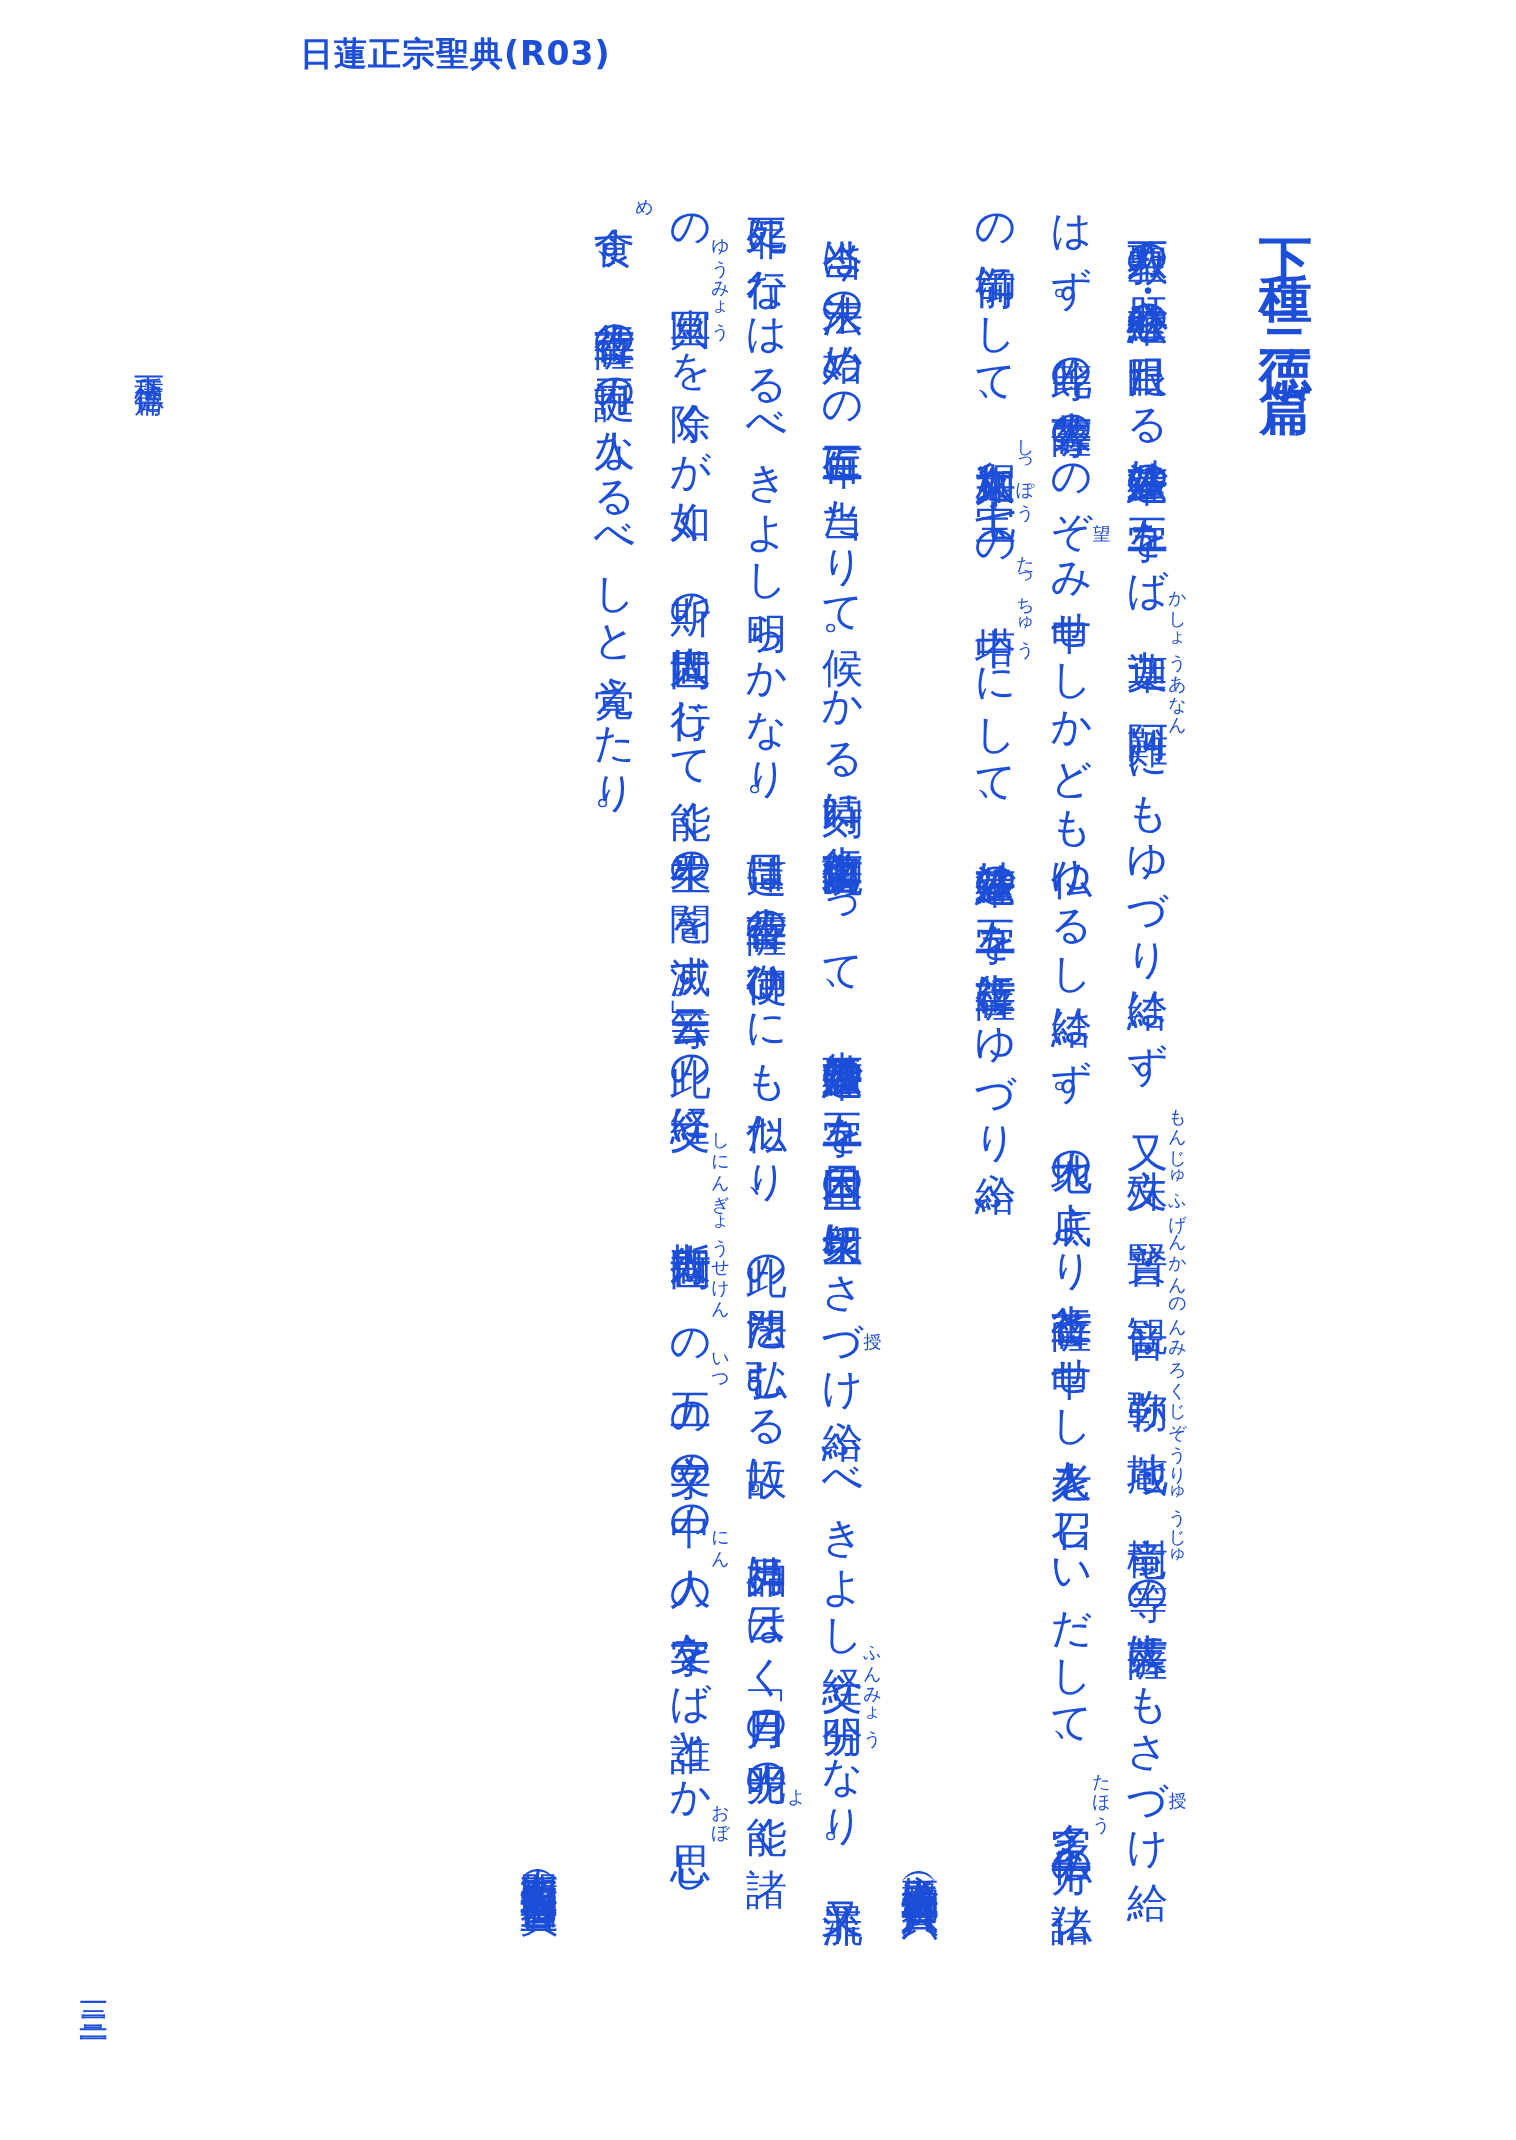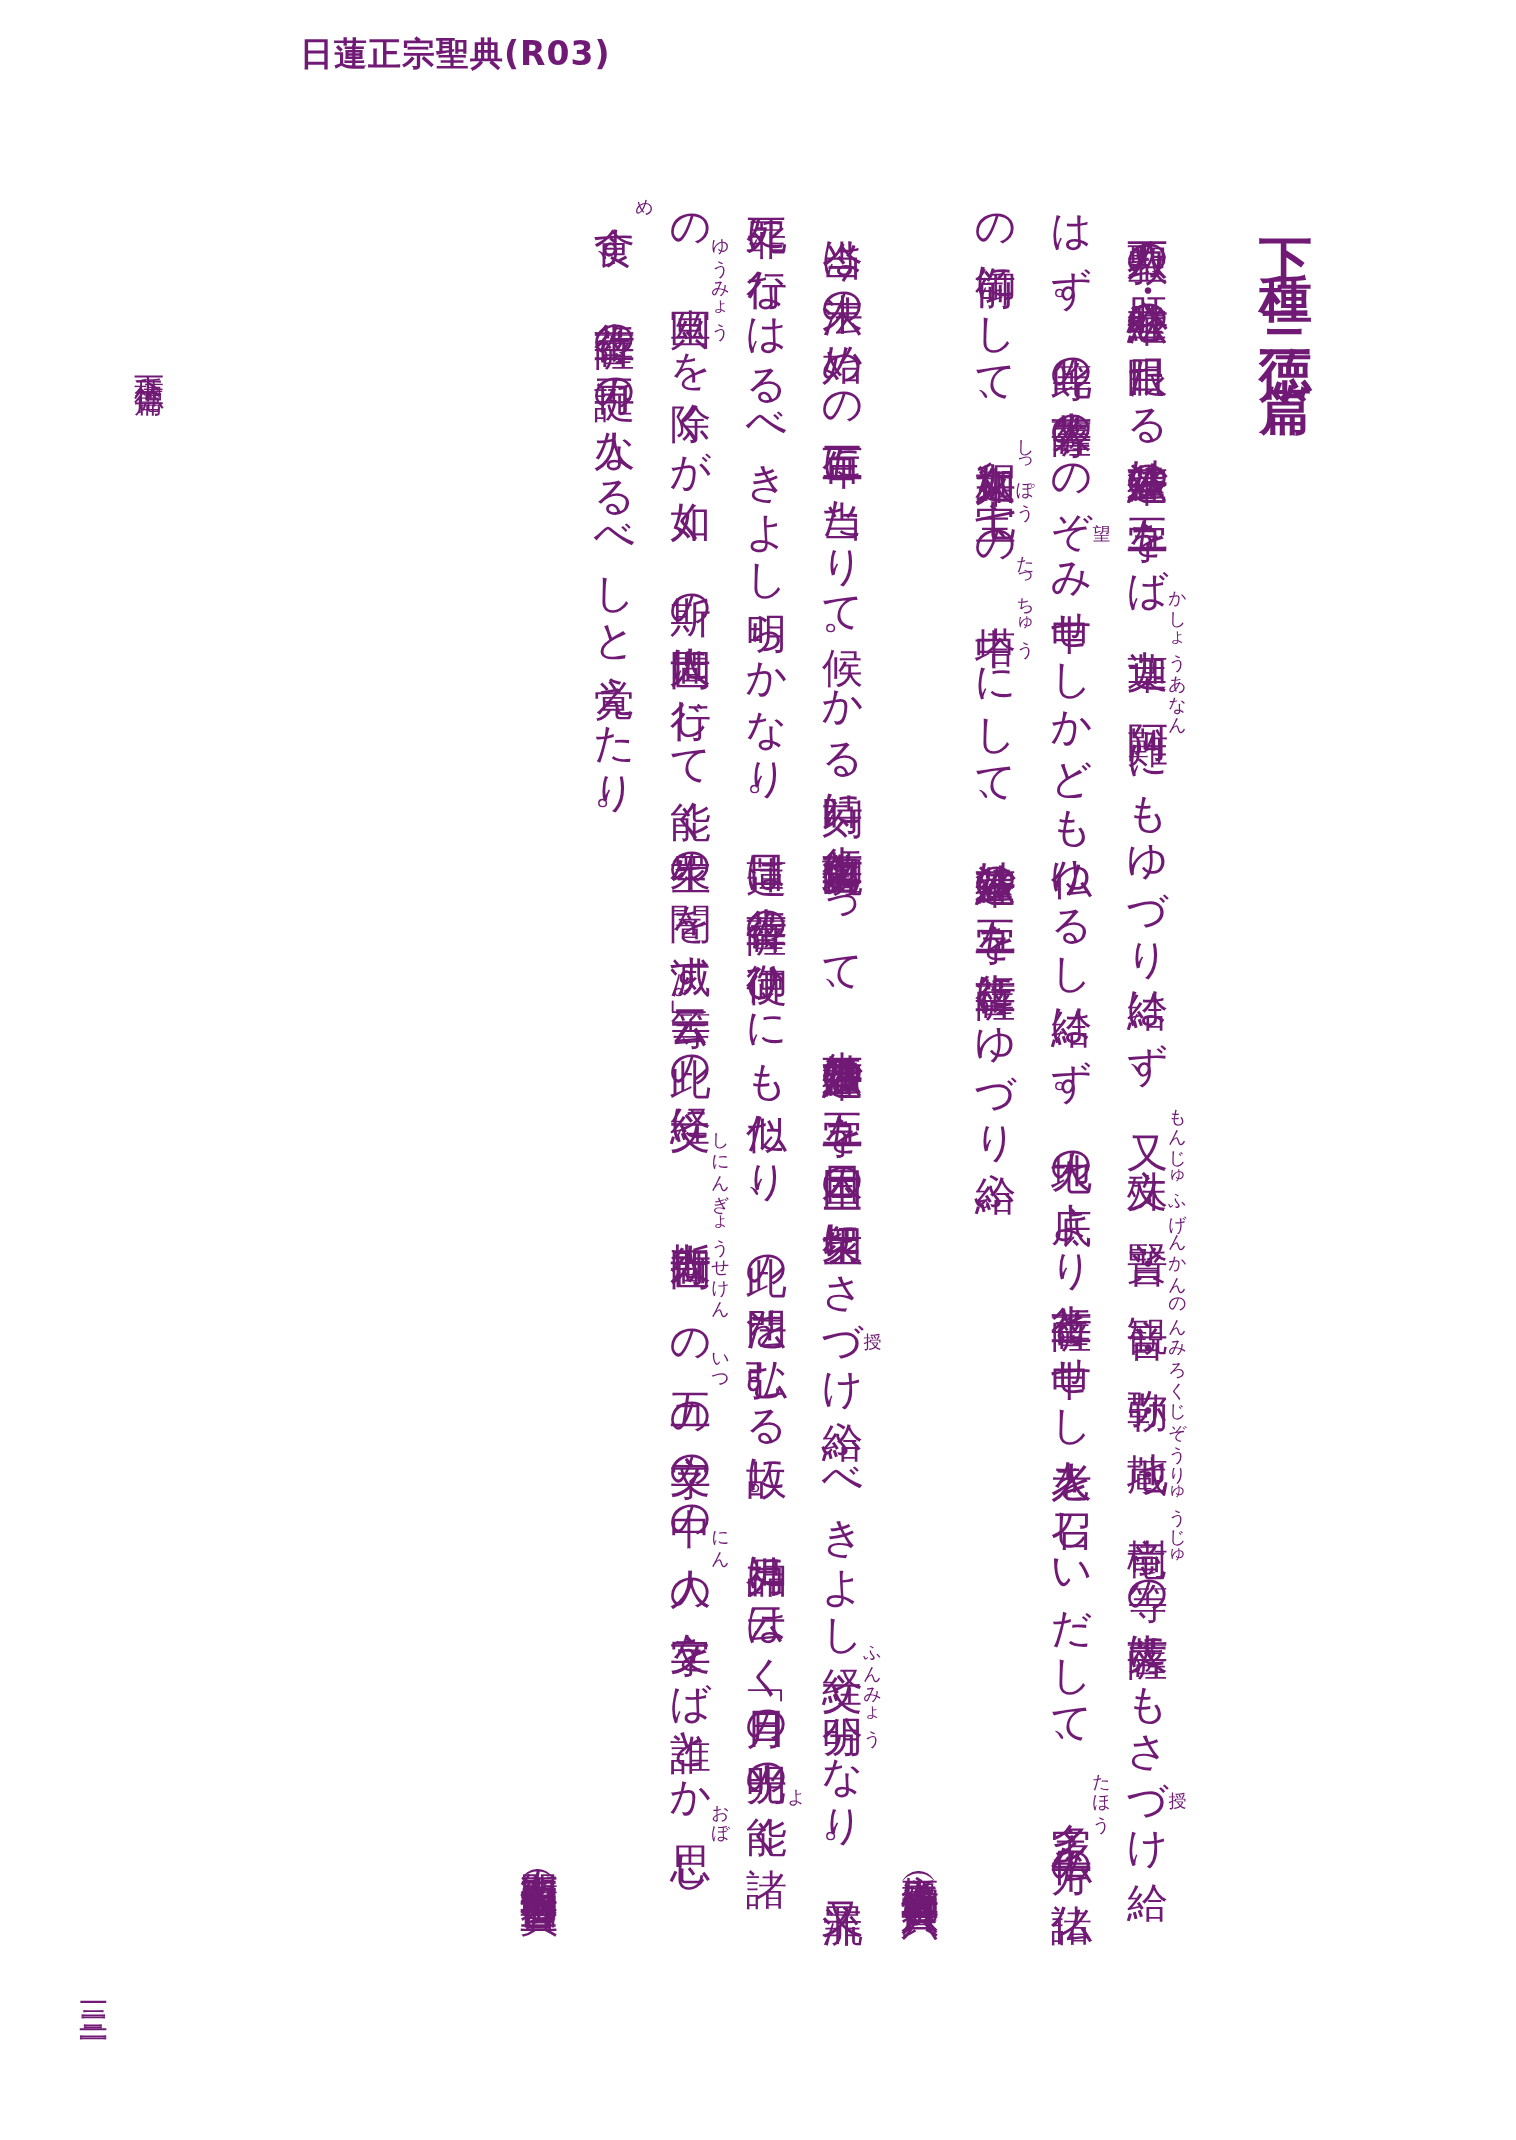--- a/index.html
+++ b/index.html
@@ -1,21 +1,21 @@
 <!DOCTYPE html>
 <html lang="ja"><head>
 <meta charset="utf-8">
 <style>
   html, body { margin: 0; padding: 0; background: #e8e8e8; }
   .page {
     position: relative;
     width: 1516px;
     height: 2140px;
     background: #ffffff;
-    color: #701a75;
+    color: #1d4ed8;
     font-family: "DejaVu Serif", "Liberation Serif", serif;
     overflow: hidden;
   }
 
   
   .header {
     position: absolute;
     left: 300px;
     top: 32px;
     font-family: "DejaVu Sans", "Liberation Sans", sans-serif;

